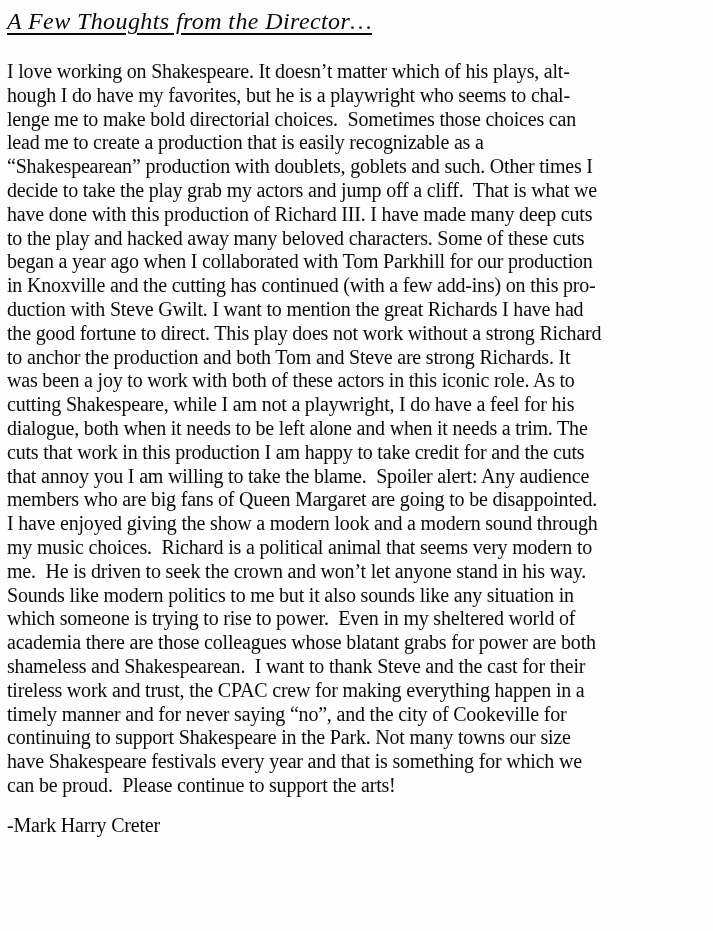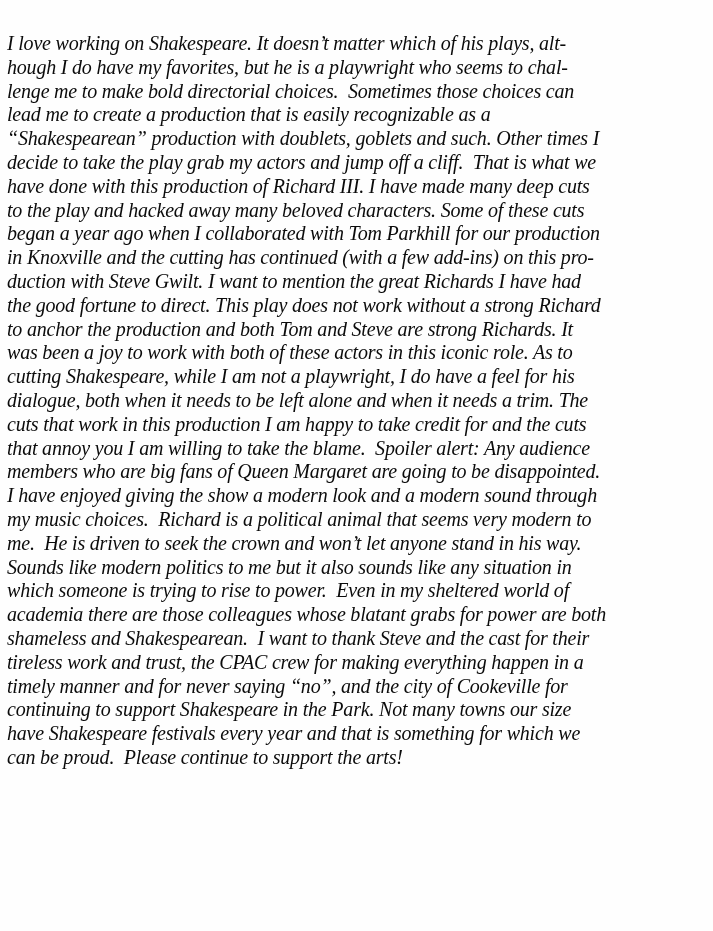--- a/index.html
+++ b/index.html
@@ -27,41 +27,41 @@
     text-decoration: underline;
     text-underline-offset: 4px;
     letter-spacing: 0.4px;
   }
   .doc-body {
     margin-top: 25px;
     font-size: 20px;
     line-height: 23.8px;
     letter-spacing: -0.2px;
     white-space: pre-wrap;
-    font-style: italic;
   }
   .doc-signature {
     margin-top: 16px;
     font-size: 20px;
     line-height: 23.8px;
     letter-spacing: -0.2px;
   }
   .doc-date {
     position: absolute;
     left: 7px;
     top: 936px;
     font-size: 20px;
     line-height: 23.8px;
     letter-spacing: -0.2px;
   }
 </style>
 </head>
 <body>
 
 <div class="page">
+  <h1 class="doc-title">A Few Thoughts from the Director…</h1>
 
   <div class="doc-body">I love working on Shakespeare. It doesn’t matter which of his plays, alt-
 hough I do have my favorites, but he is a playwright who seems to chal-
 lenge me to make bold directorial choices.  Sometimes those choices can
 lead me to create a production that is easily recognizable as a
 “Shakespearean” production with doublets, goblets and such. Other times I
 decide to take the play grab my actors and jump off a cliff.  That is what we
 have done with this production of Richard III. I have made many deep cuts
 to the play and hacked away many beloved characters. Some of these cuts
 began a year ago when I collaborated with Tom Parkhill for our production
@@ -81,15 +81,16 @@
 Sounds like modern politics to me but it also sounds like any situation in
 which someone is trying to rise to power.  Even in my sheltered world of
 academia there are those colleagues whose blatant grabs for power are both
 shameless and Shakespearean.  I want to thank Steve and the cast for their
 tireless work and trust, the CPAC crew for making everything happen in a
 timely manner and for never saying “no”, and the city of Cookeville for
 continuing to support Shakespeare in the Park. Not many towns our size
 have Shakespeare festivals every year and that is something for which we
 can be proud.  Please continue to support the arts!</div>
 
+  <div class="doc-signature">-Mark Harry Creter</div>
 
   <div class="doc-date">October 2014</div>
 </div>
 
 </body></html>

